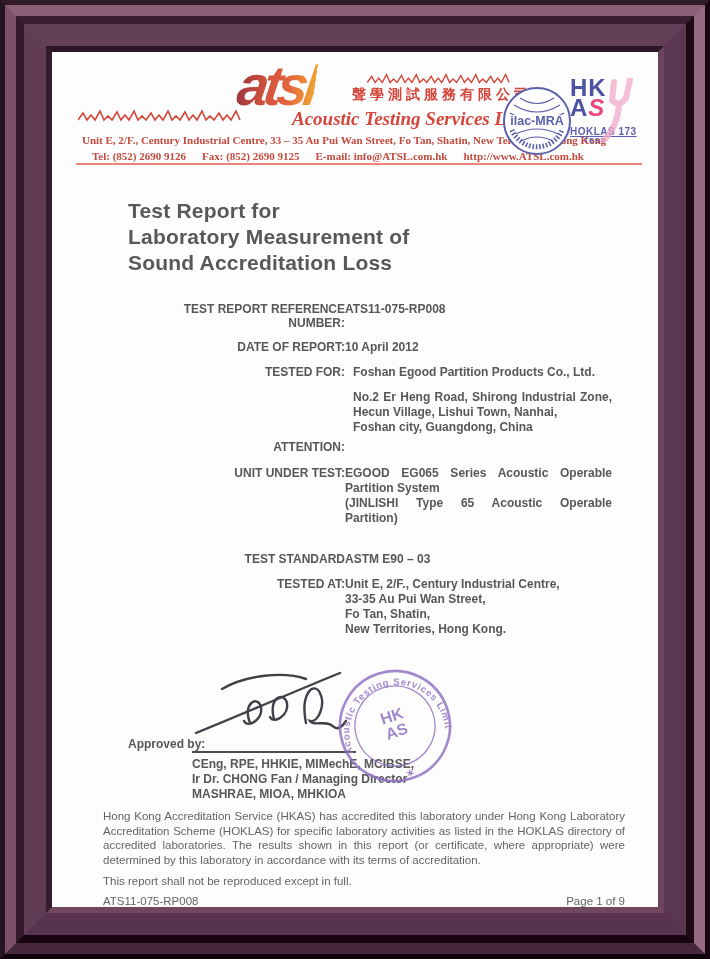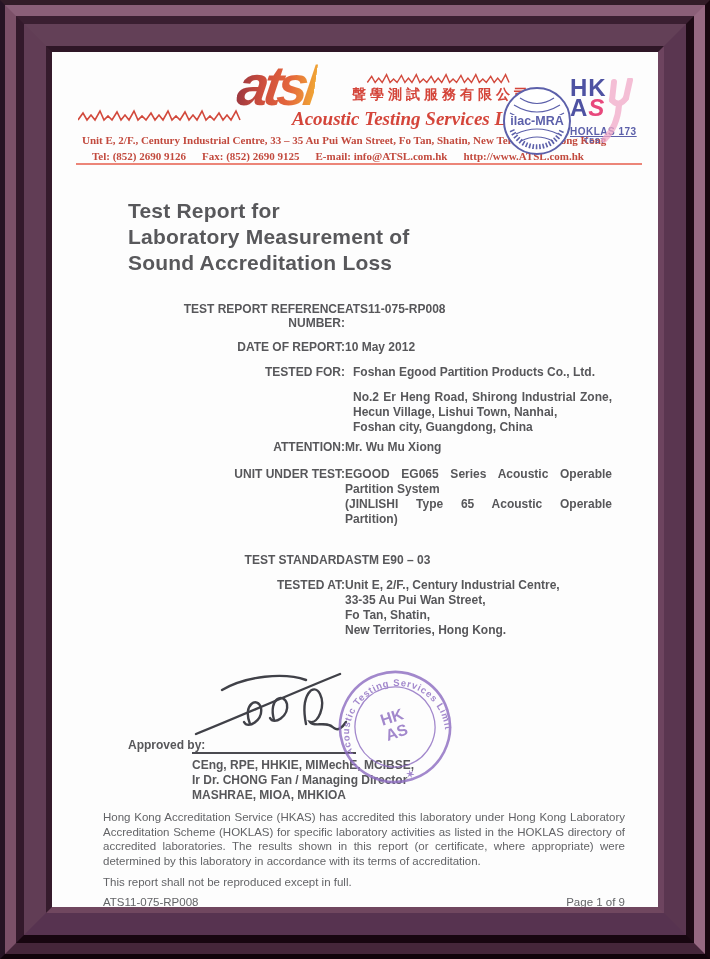--- a/index.html
+++ b/index.html
@@ -126,35 +126,34 @@
     <div>Sound Accreditation Loss</div>
   </div>
 
   <div class="fields">
     <div class="frow mb10">
       <div class="flabel">TEST REPORT REFERENCE NUMBER:</div>
       <div class="fvalue">ATS11-075-RP008</div>
     </div>
     <div class="frow mb10">
       <div class="flabel">DATE OF REPORT:</div>
-      <div class="fvalue">10 May 2012</div>
+      <div class="fvalue">10 April 2012</div>
     </div>
     <div class="frow mb5">
       <div class="flabel">TESTED FOR:</div>
       <div class="fvalue">
         <div>Foshan Egood Partition Products Co., Ltd.</div>
         <div class="gap10"></div>
         <div class="just">No.2 Er Heng Road, Shirong Industrial Zone,</div>
         <div>Hecun Village, Lishui Town, Nanhai,</div>
         <div>Foshan city, Guangdong, China</div>
       </div>
     </div>
     <div class="frow mb12">
       <div class="flabel">ATTENTION:</div>
-      <div class="fvalue">Mr. Wu Mu Xiong</div>
     </div>
     <div class="frow mb26">
       <div class="flabel">UNIT UNDER TEST:</div>
       <div class="fvalue">
         <div class="just">EGOOD EG065 Series Acoustic Operable</div>
         <div>Partition System</div>
         <div class="just">(JINLISHI Type 65 Acoustic Operable</div>
         <div>Partition)</div>
       </div>
     </div>

